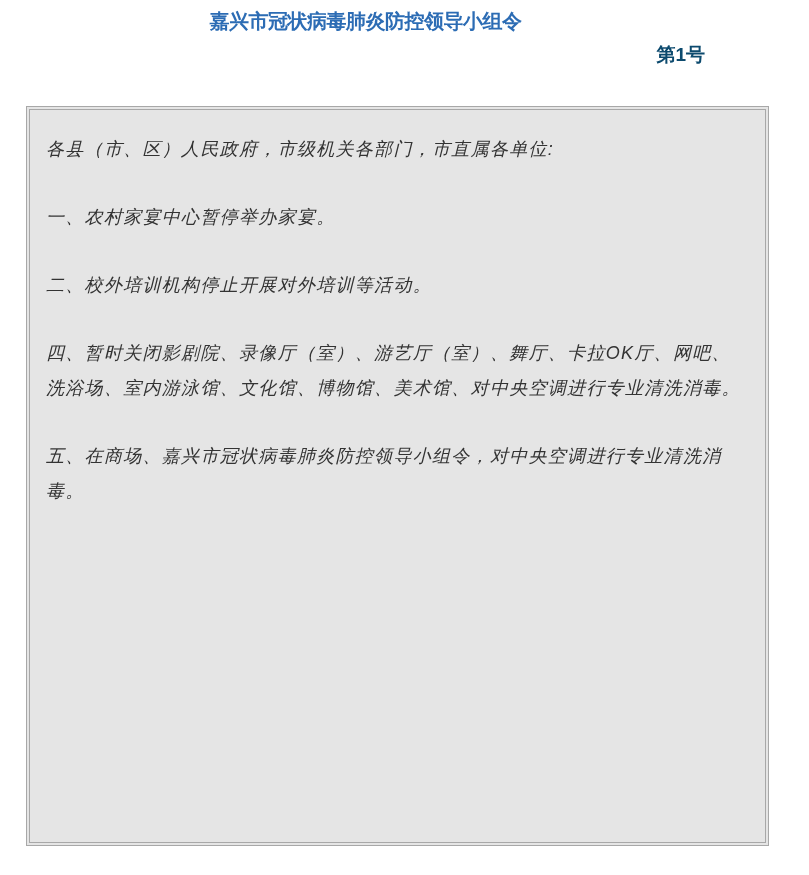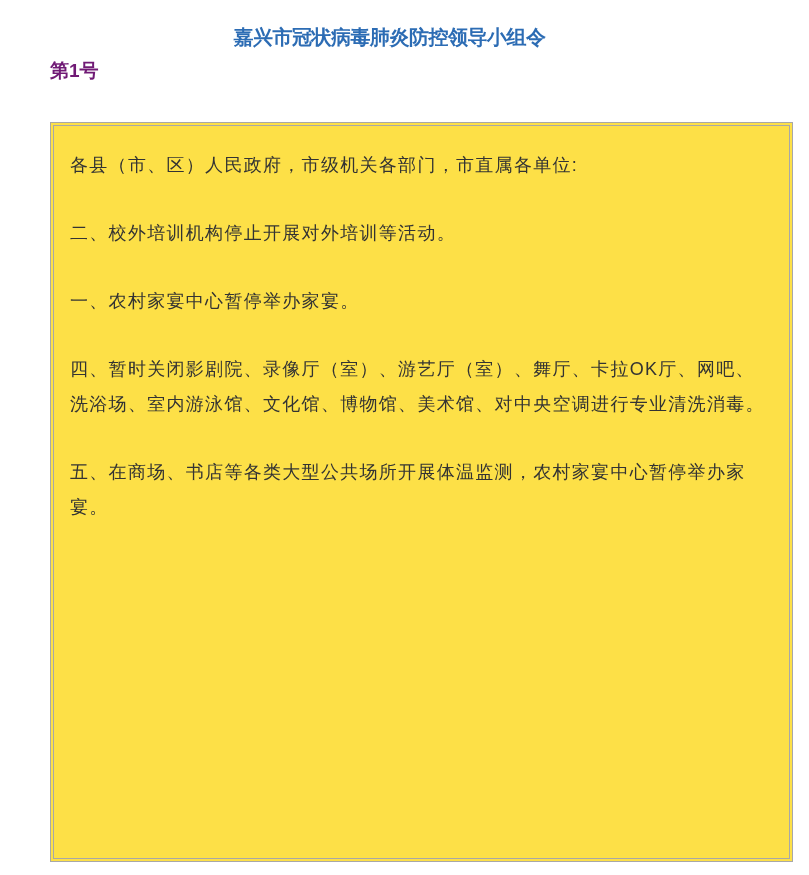--- a/index.html
+++ b/index.html
@@ -8,49 +8,50 @@
     background: #ffffff;
   }
   body {
     width: 809px;
     height: 875px;
     overflow: hidden;
     font-family: "Liberation Sans", sans-serif;
     color: #333333;
   }
   .container {
-    margin-left: 50px;
+    margin-left: 26px;
     width: 679px;
-    padding-top: 20px;
+    padding-top: 4px;
   }
   .doc-title {
     margin: 0;
     font-size: 20px;
     line-height: 34px;
     font-weight: bold;
     text-align: center;
     color: #2c6cb4;
     letter-spacing: -0.5px;
   }
   .doc-number {
     margin: 0;
     font-size: 19px;
     line-height: 34px;
     font-weight: bold;
-    text-align: left;
-    color: #701a75;
+    text-align: right;
+    color: #0c4a6e;
   }
   .doc-box {
     box-sizing: border-box;
     margin-top: 34px;
     width: 743px;
     min-height: 740px;
     border: 4px double #a8a8a8;
     padding: 22px 16px 12px 16px;
-    background: #fde047;
+    background: #e5e5e5;
+    font-style: italic;
   }
   .doc-box p {
     margin: 0 0 33px 0;
     font-size: 18px;
     line-height: 35px;
     letter-spacing: 1.3px;
     color: #333333;
     text-align: left;
     word-break: break-all;
   }
@@ -69,27 +70,27 @@
 <div class="container">
 
   <h1 class="doc-title">嘉兴市冠状病毒肺炎防控领导小组令</h1>
 
   <div class="doc-number">第1号</div>
 
   <div class="doc-box">
 
     <p>各县（市、区）人民政府，市级机关各部门，市直属各单位:</p>
 
+    <p>一、农村家宴中心暂停举办家宴。</p>
+
     <p>二、校外培训机构停止开展对外培训等活动。</p>
-
-    <p>一、农村家宴中心暂停举办家宴。</p>
 
 
     <p>四、暂时关闭影剧院、录像厅（室）、游艺厅（室）、舞厅、卡拉OK厅、网吧、洗浴场、室内游泳馆、文化馆、博物馆、美术馆、对中央空调进行专业清洗消毒。</p>
 
-    <p>五、在商场、书店等各类大型公共场所开展体温监测，农村家宴中心暂停举办家宴。</p>
+    <p>五、在商场、嘉兴市冠状病毒肺炎防控领导小组令，对中央空调进行专业清洗消毒。</p>
 
 
     <div class="signature-block">
     </div>
 
   </div>
 </div>
 
 </body></html>

